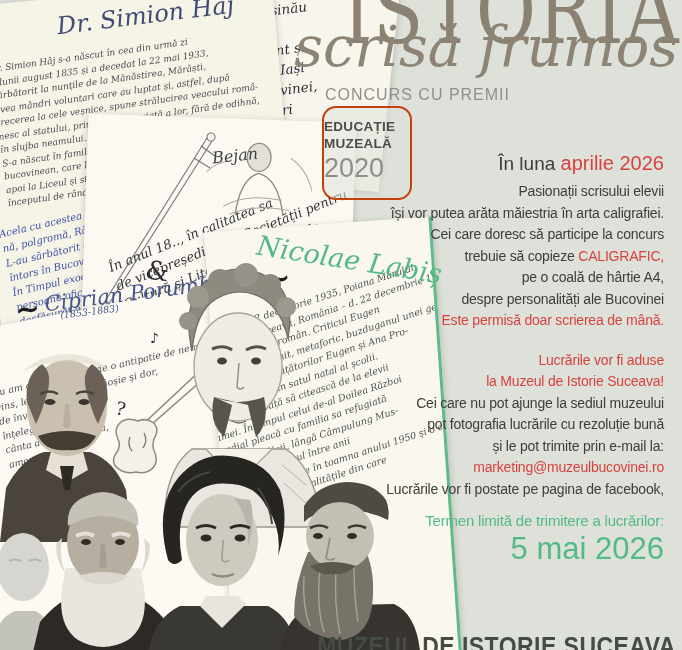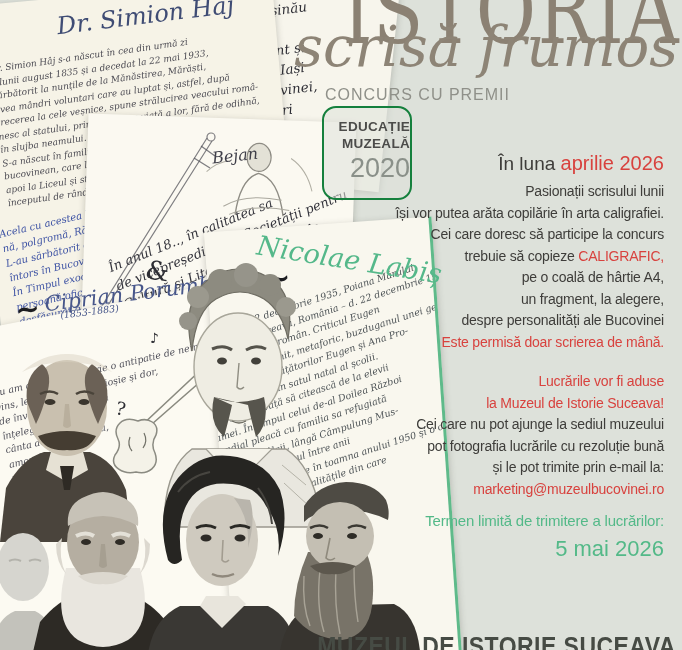--- a/index.html
+++ b/index.html
@@ -2,33 +2,33 @@
 <html><head>
 <meta charset="utf-8">
 <style>
   html,body{margin:0;padding:0;}
   .poster{position:relative;width:682px;height:650px;overflow:hidden;background:#dde1da;font-family:"Liberation Sans",sans-serif;}
 
   
   .main-title{position:absolute;top:-34px;right:2px;font-family:"DejaVu Serif",serif;font-size:92px;line-height:92px;color:#8b8173;letter-spacing:2px;transform:scaleX(.8);transform-origin:top right;white-space:nowrap;z-index:13;}
   .subtitle{position:absolute;top:16px;right:4px;font-family:"DejaVu Serif",serif;font-style:italic;font-size:56px;line-height:62px;color:#8d8476;white-space:nowrap;z-index:13;}
   .tagline{position:absolute;left:325px;top:86px;font-size:16px;letter-spacing:1px;color:#8f9089;z-index:13;}
-  .badge{position:absolute;left:322px;top:106px;width:86px;height:80px;border:2px solid #15803d;border-radius:14px;text-align:right;padding-top:10px;z-index:13;background:rgba(222,226,219,.55);}
+  .badge{position:absolute;left:322px;top:106px;width:86px;height:80px;border:2px solid #c2410c;border-radius:14px;text-align:left;padding-top:10px;z-index:13;background:rgba(222,226,219,.55);}
   .badge .b-line{font-size:13.5px;font-weight:600;color:#4c4c4a;letter-spacing:.3px;line-height:17px;}
   .badge .b-year{font-size:27px;color:#8a9089;line-height:30px;margin-top:1px;}
 
   
   .right-col{position:absolute;top:150px;right:18px;display:flex;flex-direction:column;align-items:flex-end;z-index:13;}
   .rc-line{font-size:14px;line-height:21.5px;color:#3e3d3a;letter-spacing:-.2px;white-space:nowrap;}
   .rc-red{color:#d8423e;}
   .rc-green{color:#53b988;}
   .rc-intro{font-size:19px;line-height:26px;margin-bottom:4px;color:#3e3d3a;white-space:nowrap;}
   .rc-intro .rc-red{font-size:20px;}
   .rc-deadline{font-size:15px;line-height:21.5px;}
-  .rc-date{font-size:22px;line-height:30px;margin-top:2px;text-align:center;}
+  .rc-date{font-size:31px;line-height:30px;margin-top:2px;text-align:center;}
   .gap1{height:18px;} .gap2{height:10px;}
 
   .footer-museum{position:absolute;top:633px;right:6px;font-size:25px;line-height:26px;font-weight:700;letter-spacing:.5px;color:#464b44;white-space:nowrap;transform:scaleX(.92);transform-origin:top right;z-index:13;}
 
   
   .paper{position:absolute;background:#f8f6ec;box-shadow:0 2px 7px rgba(60,60,50,.28);overflow:hidden;}
   .hw{font-family:"DejaVu Serif",serif;font-style:italic;}
   .hw-line{white-space:nowrap;}
   .p-memoir{left:50px;top:-25px;width:340px;height:200px;transform:rotate(6deg);background:#f7f5ec;z-index:1;}
   .memoir-lines{position:absolute;left:112px;top:28px;transform:rotate(-13deg);font-size:13.5px;line-height:20px;font-weight:500;color:#2e2e35;}
@@ -264,35 +264,35 @@
   <div class="subtitle">scrisă frumos</div>
   <div class="tagline">CONCURS CU PREMII</div>
   <div class="badge">
     <div class="b-line">EDUCAȚIE</div>
     <div class="b-line">MUZEALĂ</div>
     <div class="b-year">2020</div>
   </div>
 
   <div class="right-col">
     <div class="rc-intro"><span>În luna </span><span class="rc-red">aprilie 2026</span></div>
-    <div class="rc-line">Pasionații scrisului lunii</div>
-    <div class="rc-line">își vor putea arăta copilărie în arta caligrafiei.</div>
+    <div class="rc-line">Pasionații scrisului elevii</div>
+    <div class="rc-line">își vor putea arăta măiestria în arta caligrafiei.</div>
     <div class="rc-line">Cei care doresc să participe la concurs</div>
     <div class="rc-line"><span>trebuie să copieze </span><span class="rc-red">CALIGRAFIC,</span></div>
     <div class="rc-line">pe o coală de hârtie A4,</div>
-    <div class="rc-line">un fragment, la alegere,</div>
     <div class="rc-line">despre personalități ale Bucovinei</div>
     <div class="rc-line rc-red">Este permisă doar scrierea de mână.</div>
     <div class="gap1"></div>
     <div class="rc-line rc-red">Lucrările vor fi aduse</div>
     <div class="rc-line rc-red">la Muzeul de Istorie Suceava!</div>
     <div class="rc-line">Cei care nu pot ajunge la sediul muzeului</div>
     <div class="rc-line">pot fotografia lucrările cu rezoluție bună</div>
     <div class="rc-line">și le pot trimite prin e-mail la:</div>
     <div class="rc-line rc-red">marketing@muzeulbucovinei.ro</div>
+    <div class="rc-line">Lucrările vor fi postate pe pagina de facebook,</div>
     <div class="gap2"></div>
     <div class="rc-line rc-green rc-deadline">Termen limită de trimitere a lucrărilor:</div>
     <div class="rc-green rc-date">5 mai 2026</div>
   </div>
 
   <div class="footer-museum">MUZEUL DE ISTORIE SUCEAVA</div>
 
 </div>
 
 </body></html>

